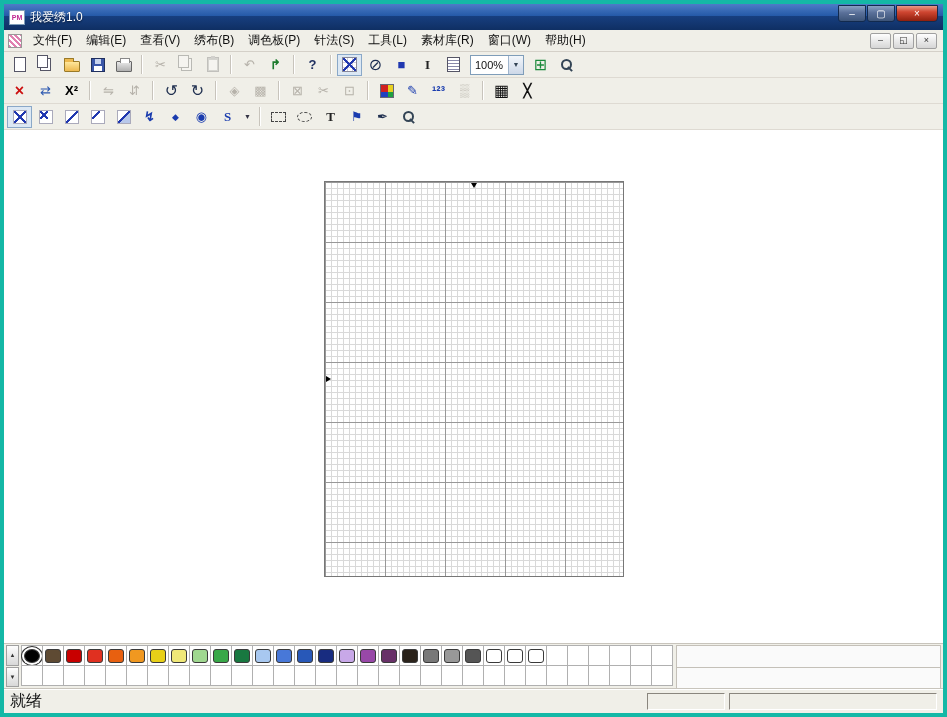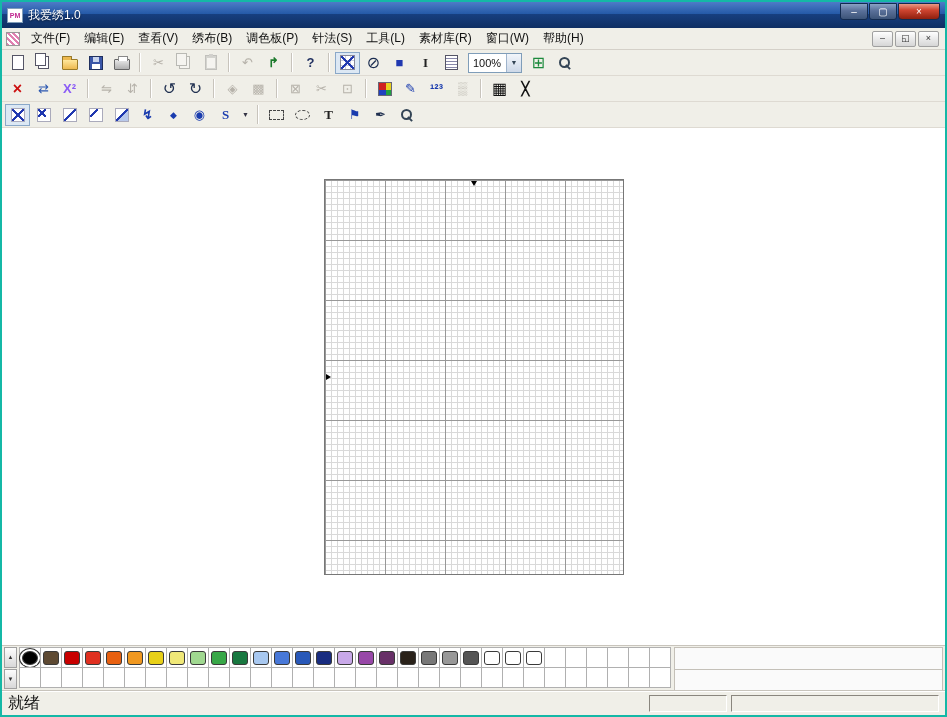--- a/index.html
+++ b/index.html
@@ -1,20 +1,20 @@
 <!DOCTYPE html>
 <html><head>
 <meta charset="utf-8">
 <style>
   * { margin:0; padding:0; box-sizing:border-box; }
   html,body { width:947px; height:717px; overflow:hidden; }
   body { font-family:"Liberation Sans",sans-serif; font-size:12px; color:#111; background:#fff; }
 
   .window { width:947px; height:717px; display:flex; flex-direction:column;
-            border:2px solid #14b8a6; background:#f0efe8; }
+            border:4px solid #14b8a6; background:#f0efe8; }
 
   
   .titlebar { height:26px; flex:0 0 26px; display:flex; align-items:center; gap:5px;
               padding:0 5px; background:linear-gradient(#4d7cc7,#255aa8 45%,#173f80 46%,#0f2f63); }
   .app-icon { width:16px; height:15px; background:#fff; border:1px solid #7f9db9;
               font-size:7px; font-weight:bold; color:#c02890; display:flex;
               align-items:center; justify-content:center; letter-spacing:0; }
   .title-text { color:#fff; font-size:12px; text-shadow:0 1px 2px rgba(0,0,0,.6); }
   .win-buttons { margin-left:auto; display:flex; gap:1px; align-self:flex-start; margin-top:1px; }
   .win-btn { width:28px; height:17px; border:1px solid #122a4e; border-radius:0 0 3px 3px;
@@ -224,21 +224,21 @@
         <span class="arrow">▼</span>
       </div>
       <button class="tb-btn" style="color: rgb(28, 138, 60); font-size: 16px;">⊞</button>
       <button class="tb-btn">
         <span class="shp shp-magnifier"></span>
       </button>
     </div>
   <div class="toolbar">
       <button class="tb-btn" style="color: rgb(204, 16, 16); font-weight: bold; font-size: 16px;">×</button>
       <button class="tb-btn" style="color: rgb(44, 88, 176);">⇄</button>
-      <button class="tb-btn" style="color: #8b5cf6; font-weight: bold;">X²</button>
+      <button class="tb-btn" style="color: #000000; font-weight: bold;">X²</button>
       <span class="tb-sep"></span>
       <button class="tb-btn disabled">⇋</button>
       <button class="tb-btn disabled">⇵</button>
       <span class="tb-sep"></span>
       <button class="tb-btn" style="color: rgb(32, 48, 80); font-size: 16px;">↺</button>
       <button class="tb-btn" style="color: rgb(32, 48, 80); font-size: 16px;">↻</button>
       <span class="tb-sep"></span>
       <button class="tb-btn disabled">◈</button>
       <button class="tb-btn disabled">▩</button>
       <span class="tb-sep"></span>

